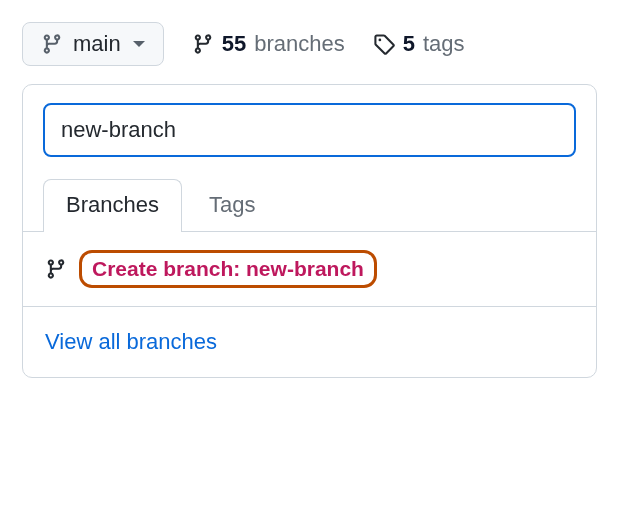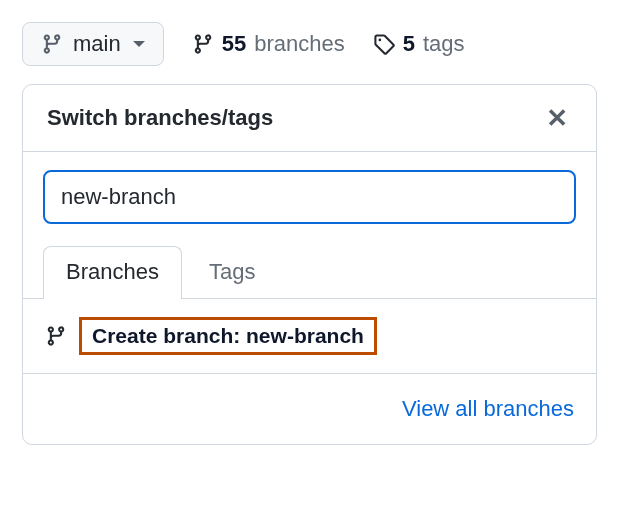--- a/index.html
+++ b/index.html
@@ -109,28 +109,28 @@
       align-items: center;
       gap: 12px;
       padding: 18px 22px;
       border-bottom: 1px solid #d0d7de;
       cursor: pointer;
       font-size: 21px;
     }
     .create-row svg { width: 22px; height: 22px; fill: #24292f; flex-shrink: 0; }
     .create-highlight {
       border: 3px solid #bc4c00;
-      border-radius: 0;
+      border-radius: 13px;
       padding: 4px 10px;
       font-weight: 600;
-      color: #0f172a;
+      color: #be185d;
     }
     .from-txt { color: #656d76; }
     .view-all {
-      text-align: right;
+      text-align: left;
       padding: 22px;
       font-size: 22px;
       color: #0969da;
       cursor: pointer;
     }
   </style>
 </head>
 <body>
 
 <div class="top-row">
@@ -153,24 +153,20 @@
   <span class="stat">
     <svg viewBox="0 0 16 16">
         <path d="M1 7.775V2.75C1 1.784 1.784 1 2.75 1h5.025c.464 0 .91.184 1.238.513l6.25 6.25a1.75 1.75 0 0 1 0 2.474l-5.026 5.026a1.75 1.75 0 0 1-2.474 0l-6.25-6.25A1.752 1.752 0 0 1 1 7.775Zm1.5 0c0 .066.026.13.073.177l6.25 6.25a.25.25 0 0 0 .354 0l5.025-5.025a.25.25 0 0 0 0-.354l-6.25-6.25a.25.25 0 0 0-.177-.073H2.75a.25.25 0 0 0-.25.25ZM6 5a1 1 0 1 1-2 0 1 1 0 0 1 2 0Z"></path>
       </svg>
     <span class="num">5</span>
     <span class="lbl">tags</span>
   </span>
 </div>
 
 <div class="popover">
-  <div class="pop-header">
-    <span>Switch branches/tags</span>
-    <span class="close-x">✕</span>
-  </div>
   <div class="search-wrap">
     <input class="search-input" type="text" value="new-branch" style="">
   </div>
   <div class="tabs">
     <div class="tab active">Branches</div>
     <div class="tab inactive">Tags</div>
   </div>
   <div class="create-row">
     <svg viewBox="0 0 16 16">
         <path d="M9.5 3.25a2.25 2.25 0 1 1 3 2.122V6A2.5 2.5 0 0 1 10 8.5H6a1 1 0 0 0-1 1v1.128a2.251 2.251 0 1 1-1.5 0V5.372a2.25 2.25 0 1 1 1.5 0v1.836A2.493 2.493 0 0 1 6 7h4a1 1 0 0 0 1-1v-.628A2.25 2.25 0 0 1 9.5 3.25Zm-6 0a.75.75 0 1 0 1.5 0 .75.75 0 0 0-1.5 0Zm8.25-.75a.75.75 0 1 0 0 1.5.75.75 0 0 0 0-1.5ZM4.25 12a.75.75 0 1 0 0 1.5.75.75 0 0 0 0-1.5Z"></path>

